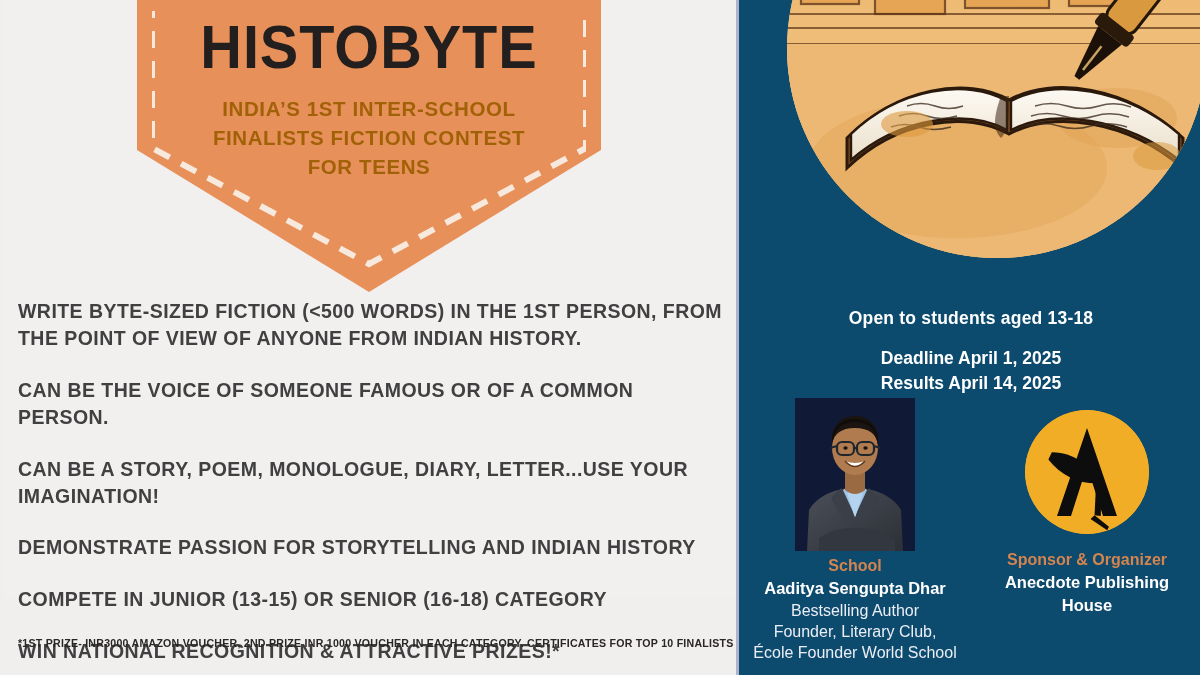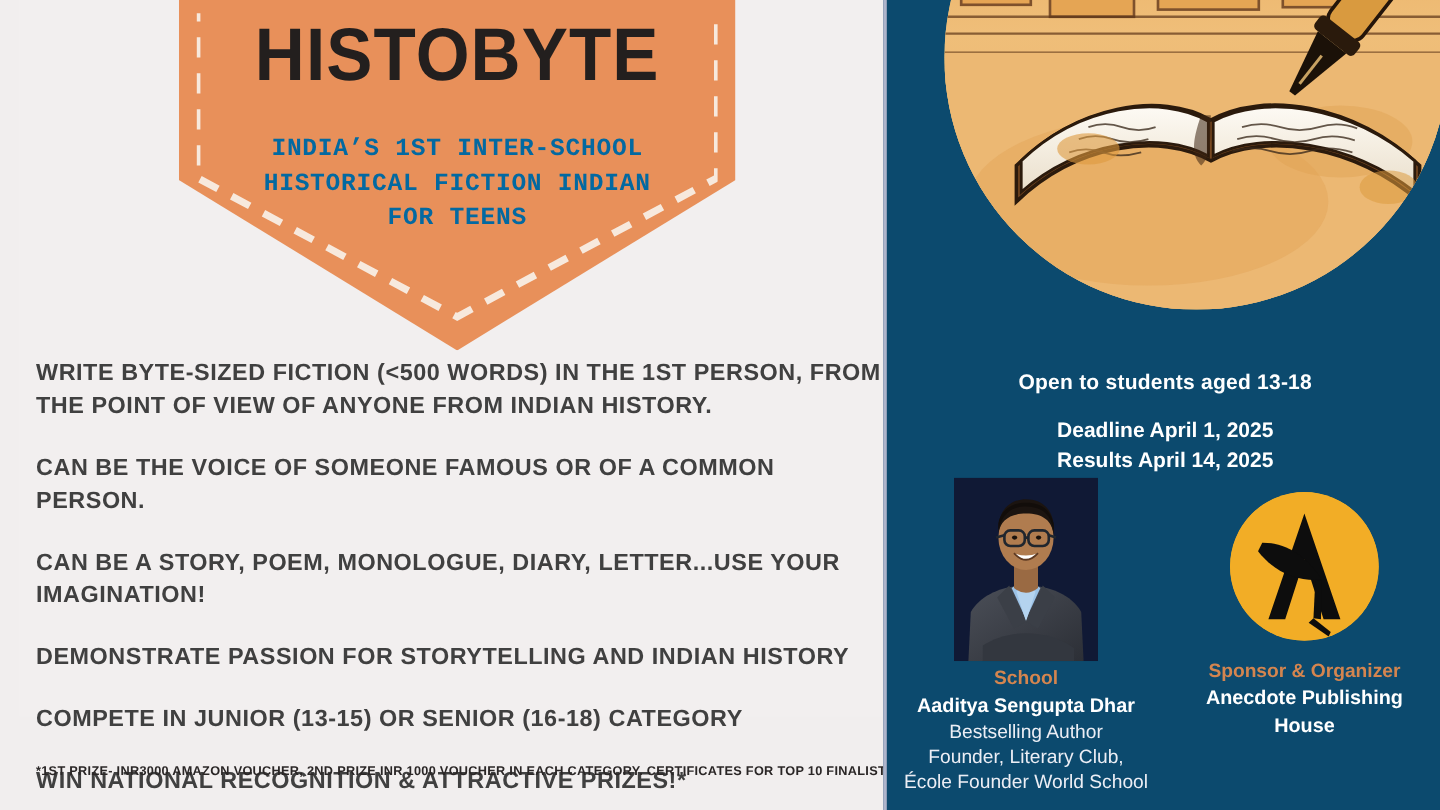--- a/index.html
+++ b/index.html
@@ -7,21 +7,21 @@
   html,body { width:1200px; height:675px; overflow:hidden; }
   body {
     font-family:"Liberation Sans", sans-serif;
     background:#f1eeee;
     position:relative;
   }
   .poster { position:relative; width:1200px; height:675px; overflow:hidden; }
 
   
   .left-panel {
-    position:absolute; left:16px; top:0; width:736px; height:597px;
+    position:absolute; left:4px; top:0; width:736px; height:597px;
     background:#f2efef;
   }
 
   
   .banner-wrap {
     position:absolute; left:133px; top:-4px; width:464px; height:296px;
   }
   .banner-shape {
     position:absolute; inset:0;
     background:#e8905a;
@@ -39,27 +39,26 @@
   .banner-title {
     font-family:"Liberation Sans", sans-serif;
     font-weight:bold;
     font-size:62px;
     letter-spacing:1px;
     color:#231f1e;
     line-height:1;
     transform:scaleX(0.93);
   }
   .banner-sub {
-    margin-top:32px;
+    margin-top:16px;
     font-weight:bold;
     font-size:20.5px;
     letter-spacing:0.6px;
-    color:#0369a1;
+    color:#a16207;
     line-height:1.42;
-    font-family:Liberation Mono, monospace;
   }
 
   
   .body-copy {
     position:absolute; left:14px; top:298px; width:712px;
   }
   .copy-line {
     font-weight:bold;
     font-size:19.5px;
     letter-spacing:0.45px;
@@ -148,21 +147,21 @@
       <div class="banner-shape"></div>
       <div class="banner-dash">
         <svg viewBox="0 0 434 263" preserveAspectRatio="none" aria-hidden="true">
           <polyline points="0,-10 0,137 217,253 434,137 434,-10" fill="none" stroke="#f7e9dd" stroke-width="6" stroke-dasharray="17 13" stroke-linecap="butt"></polyline>
         </svg>
       </div>
       <div class="banner-inner">
         <div class="banner-title">HISTOBYTE</div>
         <div class="banner-sub">
           <div>INDIA’S 1ST INTER-SCHOOL</div>
-          <div>HISTORICAL FICTION INDIAN</div>
+          <div>FINALISTS FICTION CONTEST</div>
           <div>FOR TEENS</div>
         </div>
       </div>
     </div>
 
     <div class="body-copy">
       <p class="copy-line">WRITE BYTE-SIZED FICTION (&lt;500 WORDS) IN THE 1ST PERSON, FROM THE POINT OF VIEW OF ANYONE FROM INDIAN HISTORY.</p>
       <p class="copy-line">CAN BE THE VOICE OF SOMEONE FAMOUS OR OF A COMMON PERSON.</p>
       <p class="copy-line">CAN BE A STORY, POEM, MONOLOGUE, DIARY, LETTER...USE YOUR IMAGINATION!</p>
       <p class="copy-line">DEMONSTRATE PASSION FOR STORYTELLING AND INDIAN HISTORY</p>

